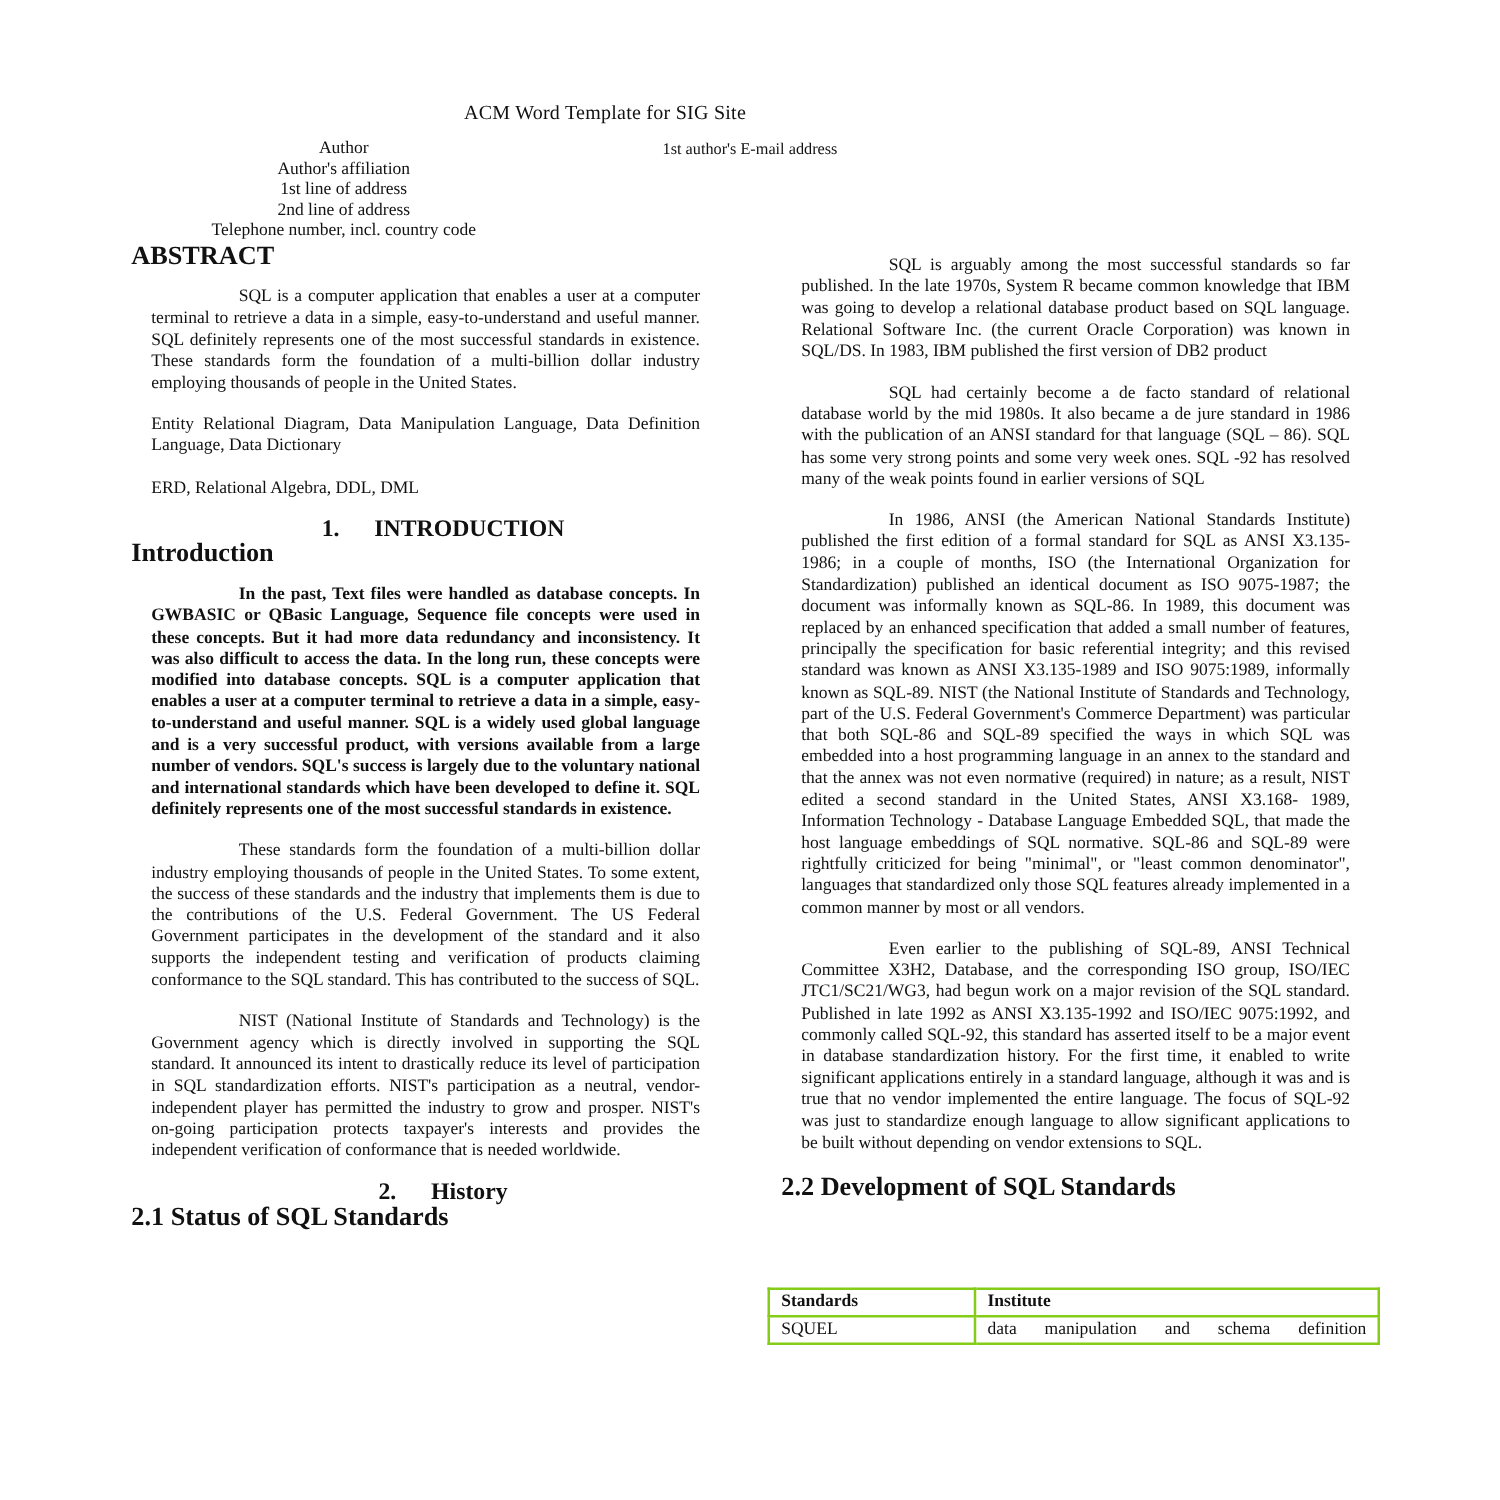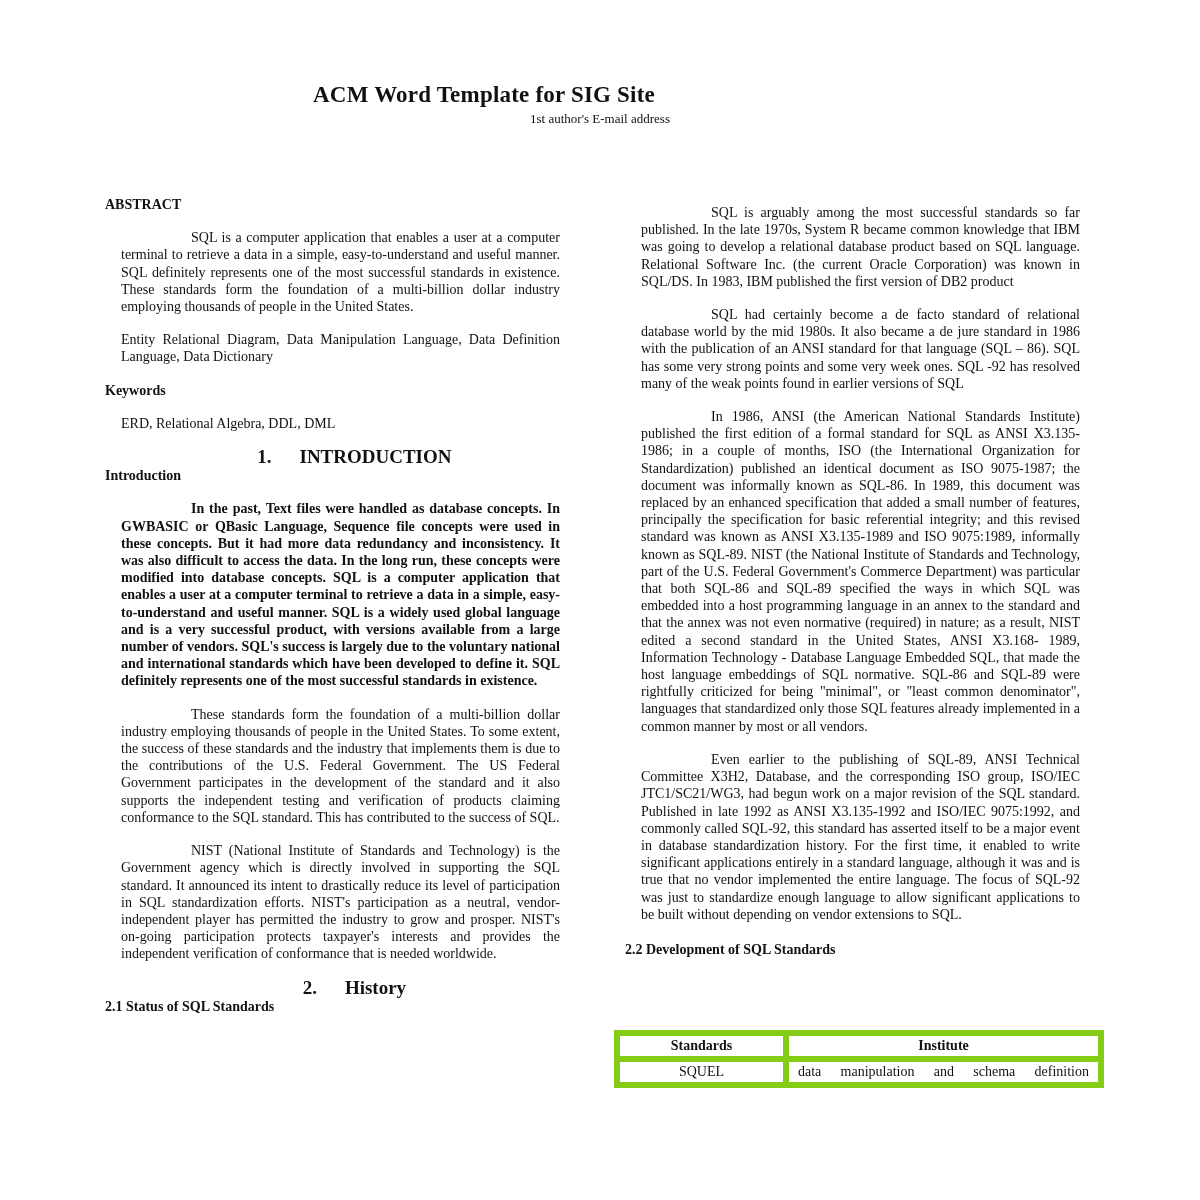--- a/index.html
+++ b/index.html
@@ -1,59 +1,65 @@
 <!DOCTYPE html>
 <html><head>
 <meta charset="utf-8">
 <style>
   html,body{margin:0;padding:0;background:#ffffff;}
   .page{position:relative;width:1200px;height:1200px;background:#ffffff;overflow:hidden;
         font-family:"Liberation Serif","DejaVu Serif",serif;color:#111;}
   .paper-title{position:absolute;top:82px;left:0;width:968px;text-align:center;
-        font-size:23px;font-weight:bold;letter-spacing:0.2px;}
+        font-size:16px;font-weight:normal;letter-spacing:0.2px;}
   .author-block{position:absolute;top:111px;left:105px;width:340px;text-align:center;
         font-size:14px;line-height:16.5px;}
   .email-block{position:absolute;top:111px;left:450px;width:300px;text-align:center;
         font-size:13px;line-height:16.5px;}
   .col{position:absolute;width:471px;font-size:14px;line-height:17.2px;text-align:justify;}
   .col-left{left:105px;top:196px;}
   .col-right{left:625px;top:188px;}
   .col p{margin:16px;text-indent:70px;}
-  .h-run{font-size:14px;font-weight:bold;margin:0;text-align:left;}
+  .h-run{font-size:21px;font-weight:bold;margin:0;text-align:left;}
   .h-sec{font-size:19px;font-weight:bold;margin:0;text-align:center;}
   .sec-num{display:inline-block;width:70px;}
   .mt10{margin-top:10px;} .mt14{margin-top:14px;} .mt13{margin-top:13px;}
   .mt17{margin-top:17px;} .mt26{margin-top:10px;} .mt2{margin-top:2px;}
   .mt3{margin-top:3px;font-weight:bold;} .mt6{margin-bottom:6px;} .mt8{margin-top:8px;}
   .mt16{margin-top:16px;} .mt18{margin-top:18px;}
   .std-table{position:absolute;left:614px;top:1030px;width:490px;border-collapse:collapse;
         font-size:14px;table-layout:fixed;}
-  .std-table th,.std-table td{border:6px solid #84cc16;padding:2px 9px;text-align:center;
+  .std-table th,.std-table td{border:2px solid #84cc16;padding:2px 9px;text-align:left;
         font-family:"Liberation Serif","DejaVu Serif",serif;}
   .std-table th{font-weight:bold;}
   .std-table .c1{width:145px;}
   .cell-justify{text-align:justify;text-align-last:justify;}
 </style>
 </head>
 <body>
 
 <div class="page">
 
   <div class="paper-title">ACM Word Template for SIG Site</div>
 
+  <div class="author-block">
+    <div>Author</div>
+    <div>Author's affiliation</div>
+    <div>1st line of address</div>
+    <div>2nd line of address</div>
+    <div>Telephone number, incl. country code</div>
+  </div>
 
   <div class="email-block">1st author's E-mail address</div>
 
   <div class="col col-left">
     <div class="h-run mt6">ABSTRACT</div>
     <p>SQL is a computer application that enables a user at a computer terminal to retrieve a data in a simple, easy-to-understand and useful manner. SQL definitely represents one of the most successful standards in existence. These standards form the foundation of a multi-billion dollar industry employing thousands of people in the United States.</p>
 
     <p style="text-indent:0;">Entity Relational Diagram, Data Manipulation Language, Data Definition Language, Data Dictionary</p>
 
-    <div class="h-run mt14">Keywords</div>
     <p style="text-indent:0;">ERD, Relational Algebra, DDL, DML</p>
 
     <div class="h-sec mt14">
       <span class="sec-num">1.</span><span>INTRODUCTION</span>
     </div>
     <div class="h-run mt2">Introduction</div>
 
     <p class="mt3">In the past, Text files were handled as database concepts. In GWBASIC or QBasic Language, Sequence file concepts were used in these concepts. But it had more data redundancy and inconsistency. It was also difficult to access the data. In the long run, these concepts were modified into database concepts. SQL is a computer application that enables a user at a computer terminal to retrieve a data in a simple, easy-to-understand and useful manner. SQL is a widely used global language and is a very successful product, with versions available from a large number of vendors. SQL's success is largely due to the voluntary national and international standards which have been developed to define it. SQL definitely represents one of the most successful standards in existence.</p>
     <p class="mt13">These standards form the foundation of a multi-billion dollar industry employing thousands of people in the United States. To some extent, the success of these standards and the industry that implements them is due to the contributions of the U.S. Federal Government. The US Federal Government participates in the development of the standard and it also supports the independent testing and verification of products claiming conformance to the SQL standard. This has contributed to the success of SQL.</p>
     <p class="mt17">NIST (National Institute of Standards and Technology) is the Government agency which is directly involved in supporting the SQL standard. It announced its intent to drastically reduce its level of participation in SQL standardization efforts. NIST's participation as a neutral, vendor-independent player has permitted the industry to grow and prosper. NIST's on-going participation protects taxpayer's interests and provides the independent verification of conformance that is needed worldwide.</p>

